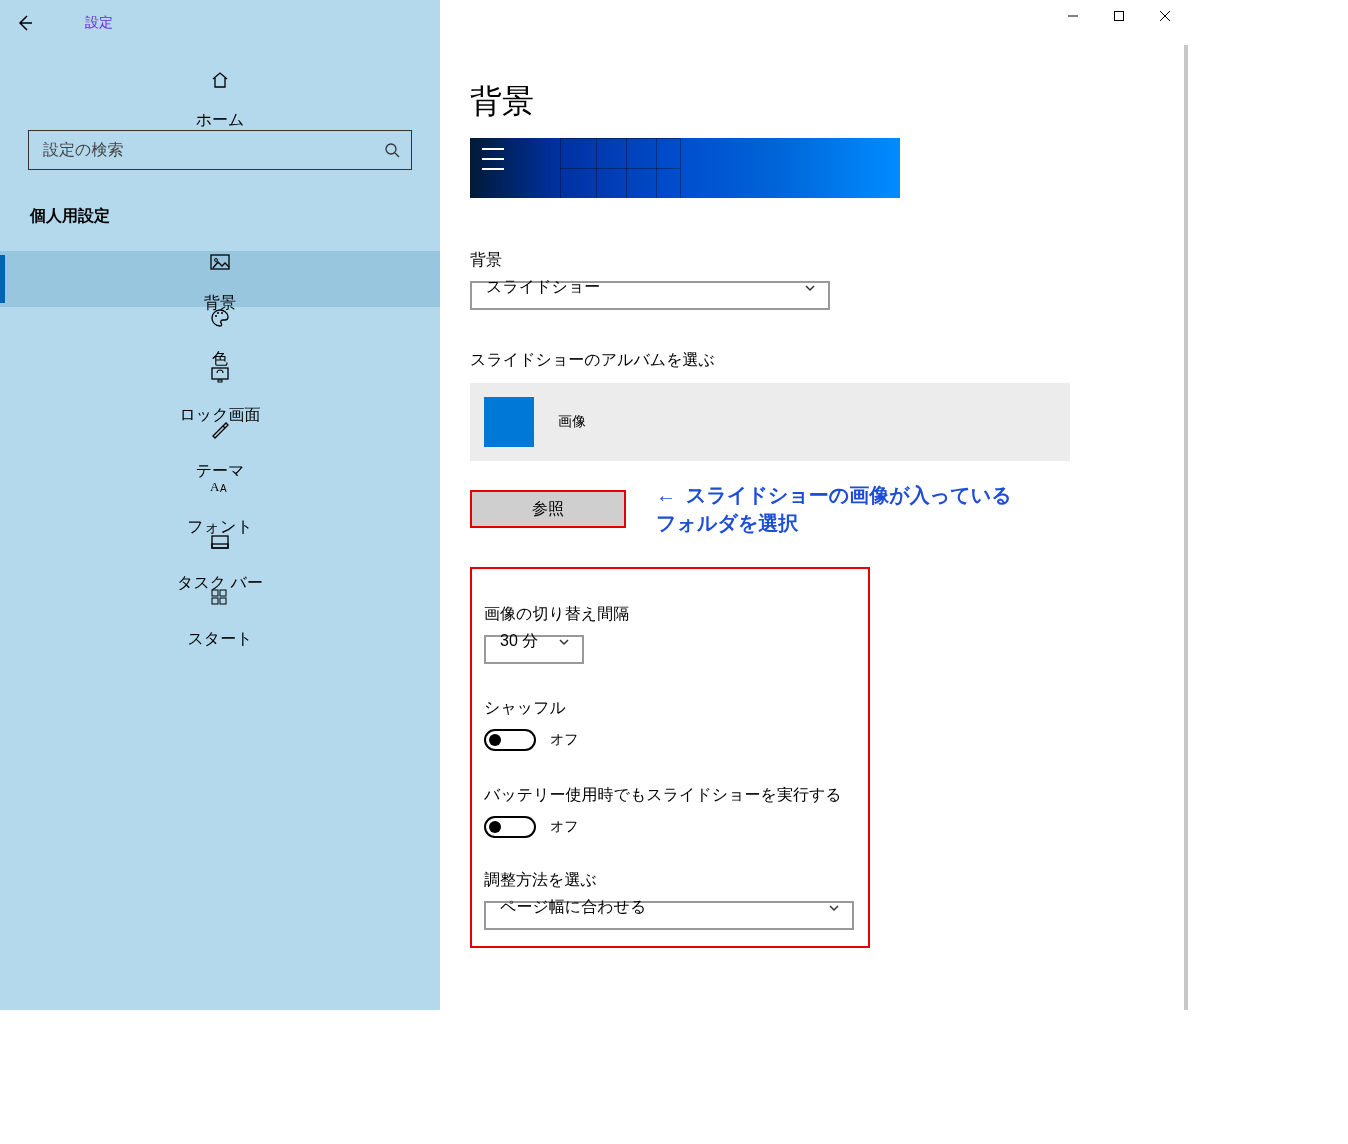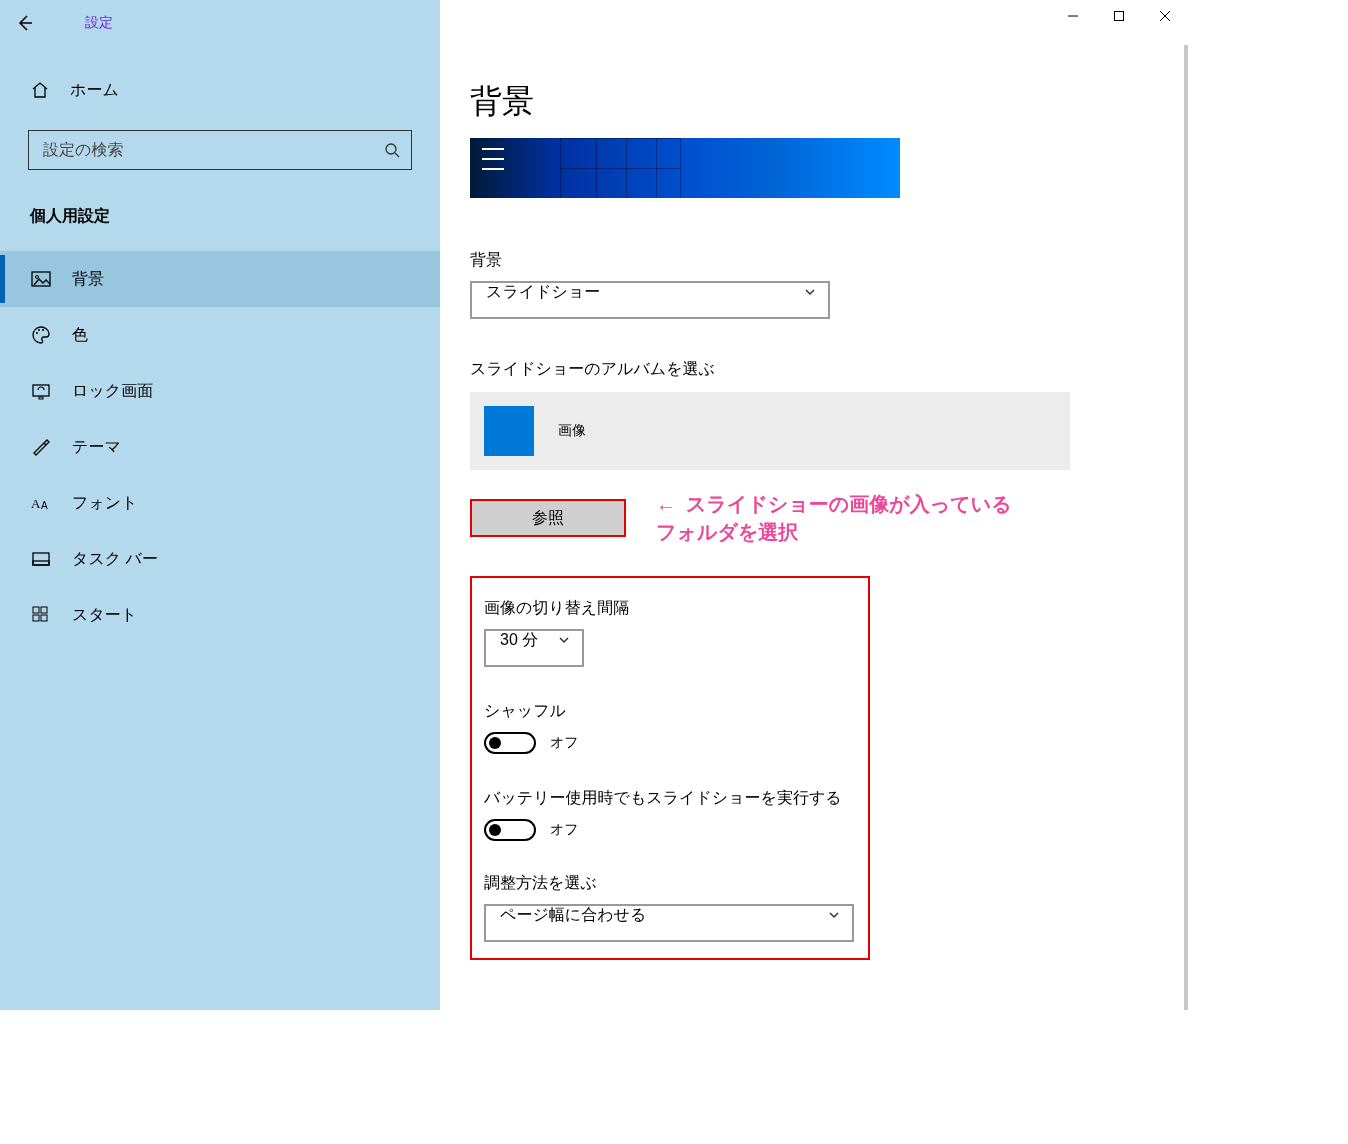--- a/index.html
+++ b/index.html
@@ -80,20 +80,21 @@
   }
 
   .nav { margin-top: 10px; }
   .nav-item {
     display: flex; align-items: center; gap: 20px;
     padding: 0 30px;
     height: 56px;
     font-size: 16px;
     cursor: pointer;
     position: relative;
+    flex-direction: column;
   }
   .nav-item.active { background: #98c6df; }
   .nav-item.active::before {
     content: "";
     position: absolute; left: 0; top: 4px; bottom: 4px;
     width: 5px; background: #0063b1;
   }
 
   
   .content {
@@ -119,21 +120,21 @@
   .preview-mock .l2 { top:20px; width:22px; }
   .preview-mock .l3 { top:30px; width:22px; }
   .preview-mock .gridlines { position:absolute; top:0; bottom:0; left:90px; right:220px; }
   .preview-mock .gridlines .v { position:absolute; top:0; bottom:0; width:1px; background:rgba(0,0,0,.35); }
   .preview-mock .gridlines .h { position:absolute; left:0; right:0; height:1px; background:rgba(0,0,0,.35); }
 
   .section-label { font-size: 16px; margin-top: 52px; }
 
   .combo {
     margin-top: 10px;
-    width: 360px; height: 38px;
+    width: 360px; height: 29px;
     border: 2px solid #999;
     display: flex; align-items: center; justify-content: space-between;
     padding: 0 12px 16px 14px;
     font-size: 16px;
     cursor: pointer;
     text-align: right;
   }
   .combo.small { width: 100px; }
   .chev { width: 12px; height: 12px; }
 
@@ -149,30 +150,30 @@
   .browse-wrap { margin-top: 20px; display: flex; align-items: center; gap: 30px; }
   .browse-btn {
     width: 156px; height: 38px;
     background: #cfcfcf;
     border: 2px solid #e60000;
     display: flex; align-items: center; justify-content: center;
     font-size: 16px;
     cursor: pointer;
   }
 
-  .anno { color: #ec4899; font-size: 20px; font-weight: 700; line-height: 1.4; }
+  .anno { color: #1d4ed8; font-size: 20px; font-weight: 700; line-height: 1.4; }
   .anno .arrow-l { font-weight: 900; margin-right: 10px; white-space: nowrap; }
 
   .redbox {
     margin-top: 30px;
     width: 400px;
     border: 2px solid #e60000;
     padding: 10px 12px 16px 12px;
   }
-  .redbox .section-label { margin-top: 10px; }
+  .redbox .section-label { margin-top: 25px; }
 
   .toggle-row {
     display: flex; align-items: center; gap: 14px;
     margin-top: 10px;
   }
   .toggle {
     width: 52px; height: 22px;
     border: 2px solid #000;
     border-radius: 20px;
     display: flex; align-items: center;

